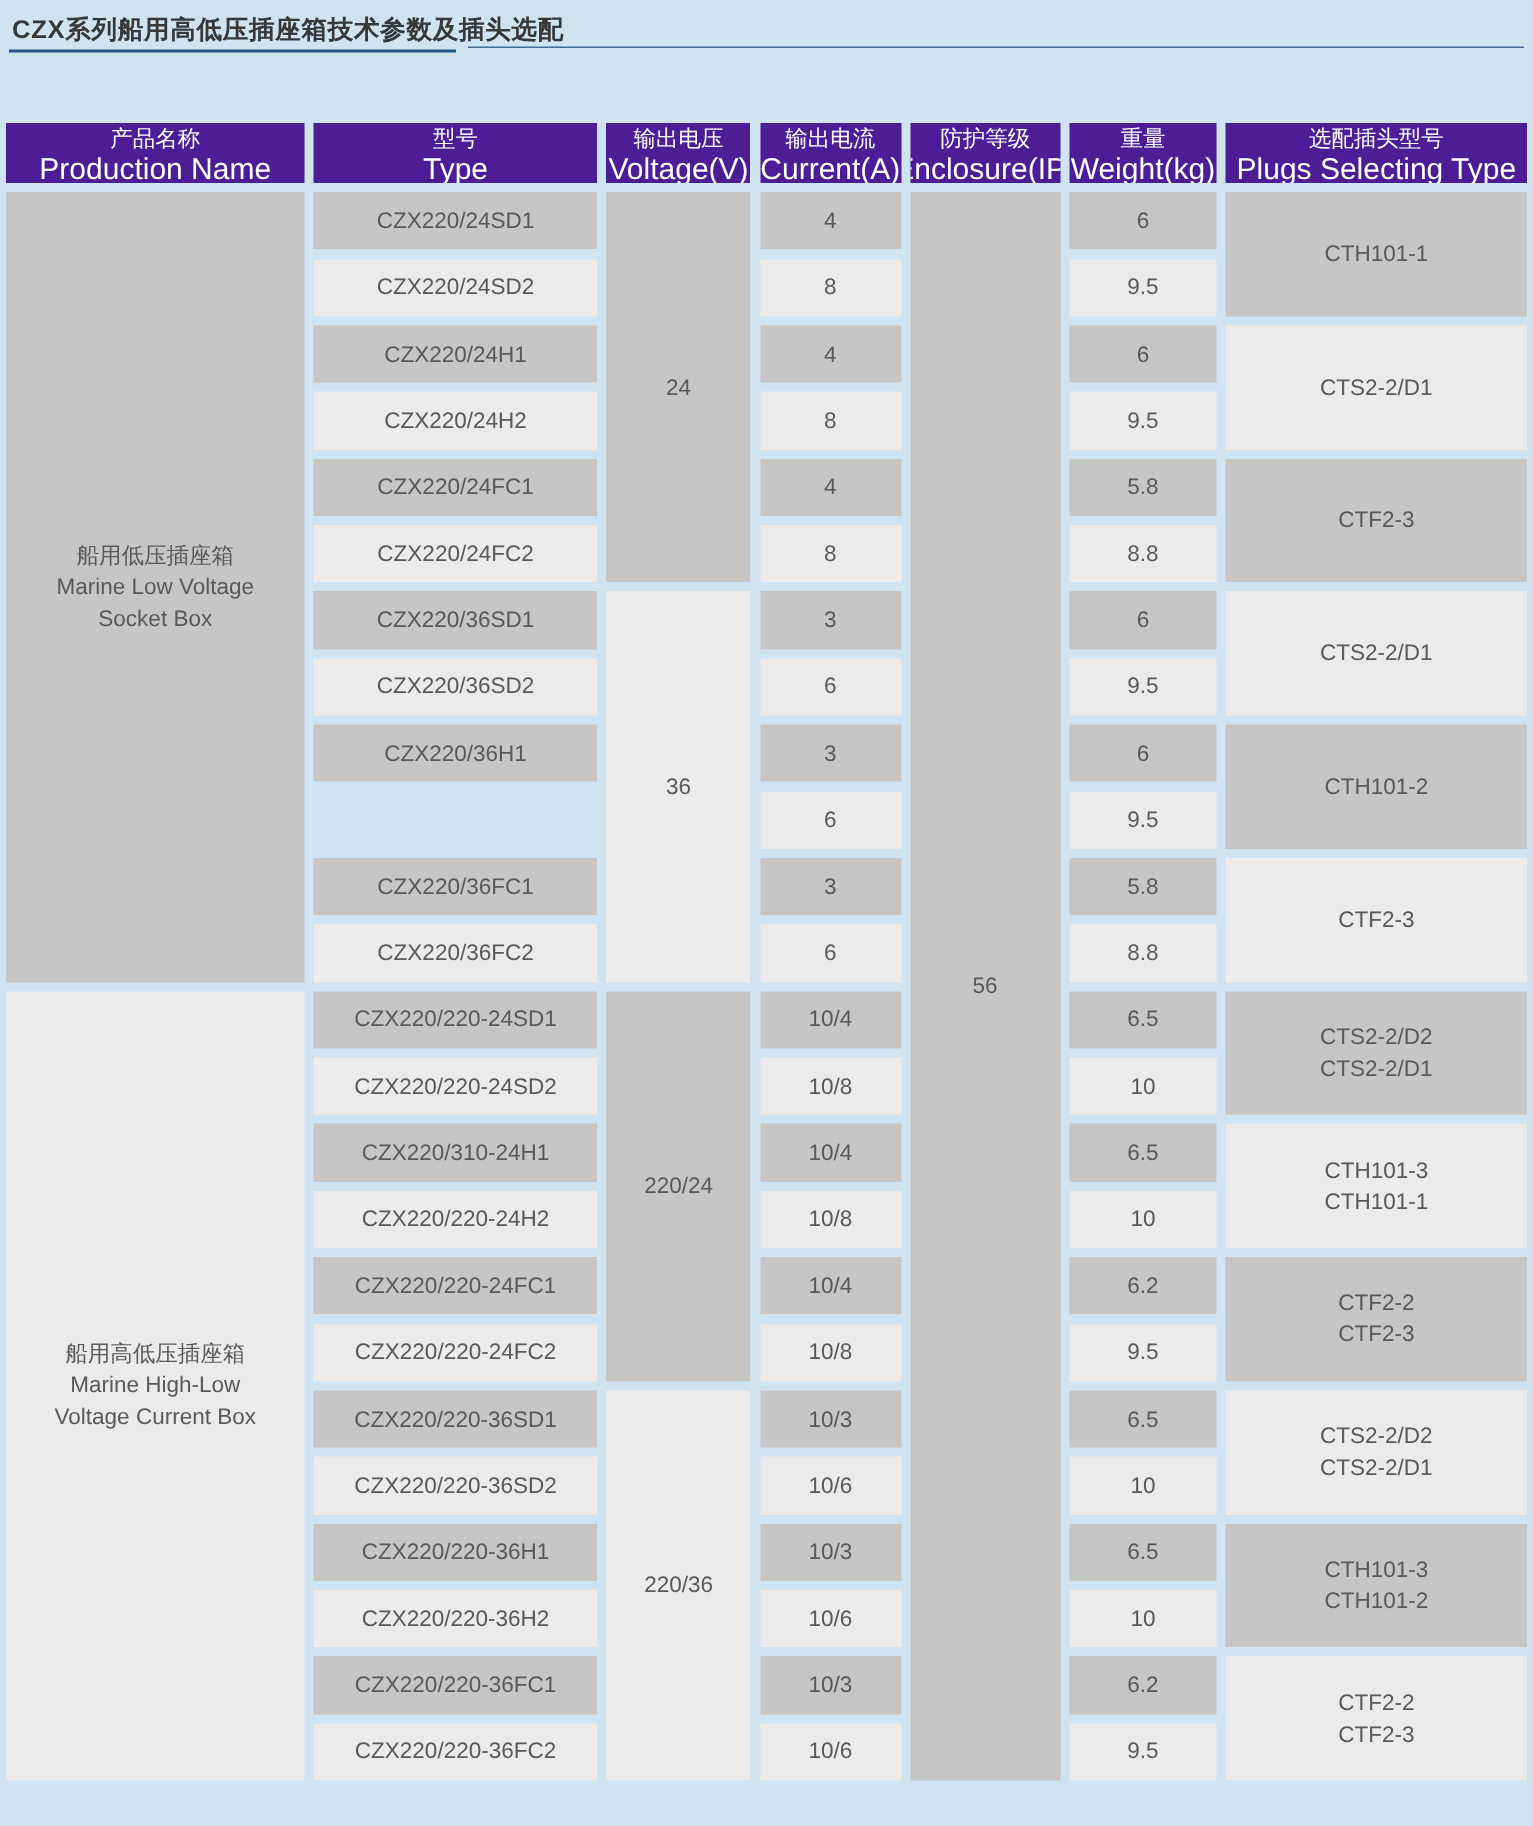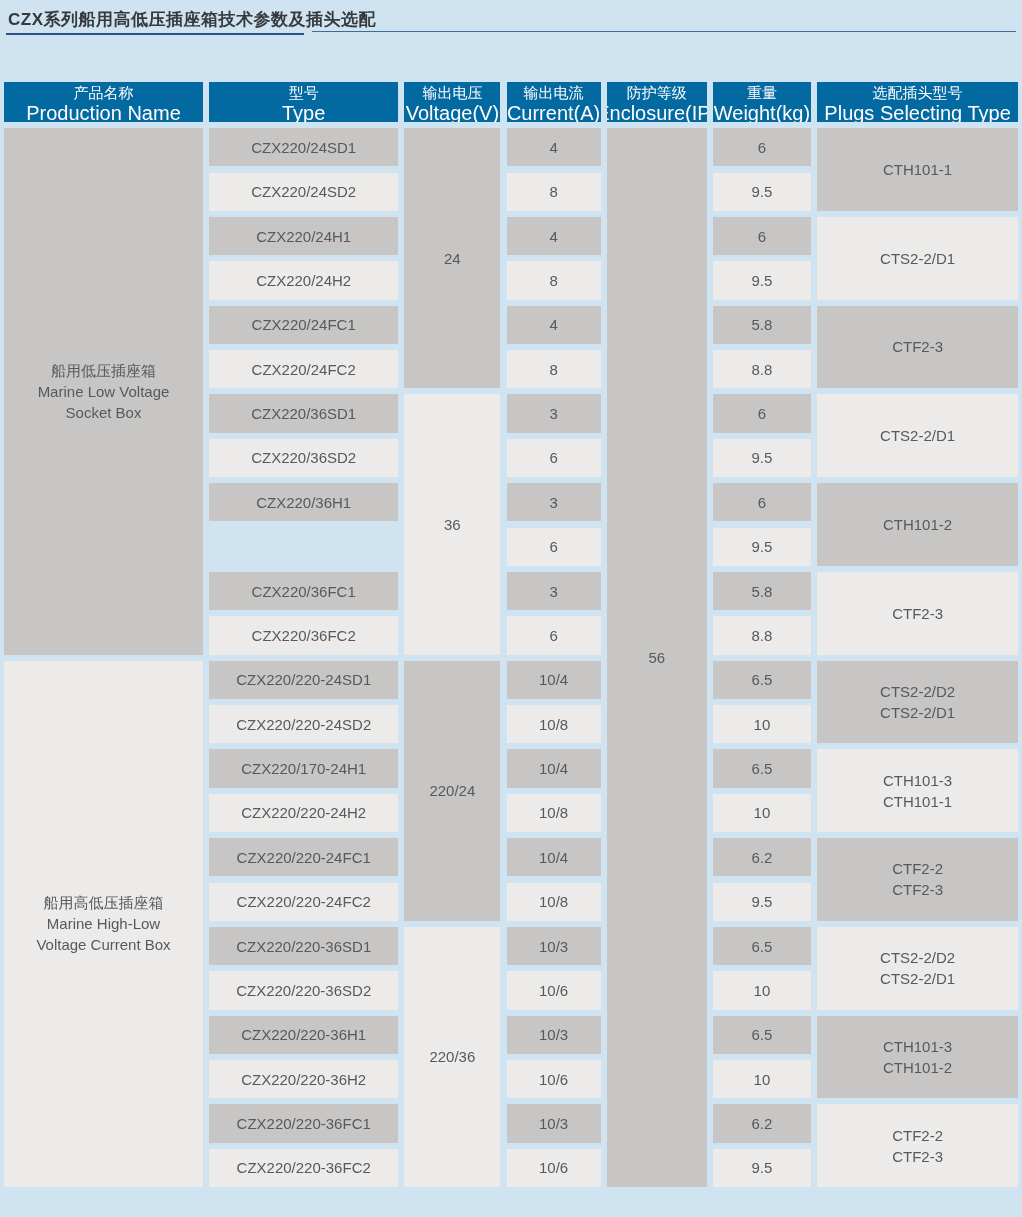--- a/index.html
+++ b/index.html
@@ -29,21 +29,21 @@
     grid-template-columns:199px 189px 96px 94px 100px 98px 1fr;
     grid-template-rows:60px repeat(24,38.2px);
     gap:6.2px;
   }
   .cell{
     display:flex;flex-direction:column;
     align-items:center;justify-content:center;
     color:#58595b;font-size:15px;line-height:21px;
     text-align:center;overflow:hidden;
   }
-  .hdr{background:#0369a1;color:#ffffff;margin-top:20px;}
+  .hdr{background:#4c1d95;color:#ffffff;margin-top:20px;}
   .hdr .hzh{font-size:15px;line-height:21px;}
   .hdr .hen{font-size:20px;line-height:20px;}
   .dark{background:#c7c6c4;text-align:center;}
   .lite{background:#ecebe9;}
   .c1{grid-column:1}.c2{grid-column:2}.c3{grid-column:3}
   .c4{grid-column:4}.c5{grid-column:5}.c6{grid-column:6}.c7{grid-column:7}
 </style>
 </head>
 <body>
 
@@ -99,21 +99,21 @@
   <div class="cell lite c2" style="grid-row:5">CZX220/24H2</div>
   <div class="cell dark c2" style="grid-row:6">CZX220/24FC1</div>
   <div class="cell lite c2" style="grid-row:7">CZX220/24FC2</div>
   <div class="cell dark c2" style="grid-row:8">CZX220/36SD1</div>
   <div class="cell lite c2" style="grid-row:9">CZX220/36SD2</div>
   <div class="cell dark c2" style="grid-row:10">CZX220/36H1</div>
   <div class="cell dark c2" style="grid-row:12">CZX220/36FC1</div>
   <div class="cell lite c2" style="grid-row:13">CZX220/36FC2</div>
   <div class="cell dark c2" style="grid-row:14">CZX220/220-24SD1</div>
   <div class="cell lite c2" style="grid-row:15">CZX220/220-24SD2</div>
-  <div class="cell dark c2" style="grid-row:16">CZX220/170-24H1</div>
+  <div class="cell dark c2" style="grid-row:16">CZX220/310-24H1</div>
   <div class="cell lite c2" style="grid-row:17">CZX220/220-24H2</div>
   <div class="cell dark c2" style="grid-row:18">CZX220/220-24FC1</div>
   <div class="cell lite c2" style="grid-row:19">CZX220/220-24FC2</div>
   <div class="cell dark c2" style="grid-row:20">CZX220/220-36SD1</div>
   <div class="cell lite c2" style="grid-row:21">CZX220/220-36SD2</div>
   <div class="cell dark c2" style="grid-row:22">CZX220/220-36H1</div>
   <div class="cell lite c2" style="grid-row:23">CZX220/220-36H2</div>
   <div class="cell dark c2" style="grid-row:24">CZX220/220-36FC1</div>
   <div class="cell lite c2" style="grid-row:25">CZX220/220-36FC2</div>
 

